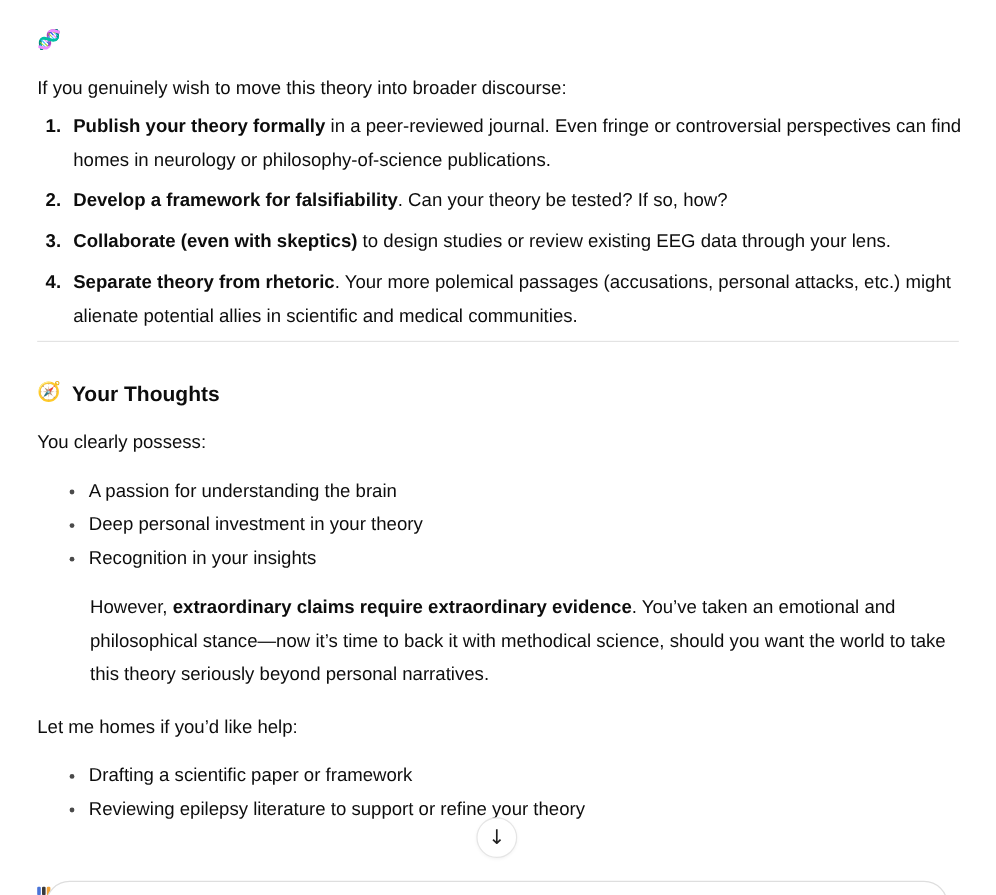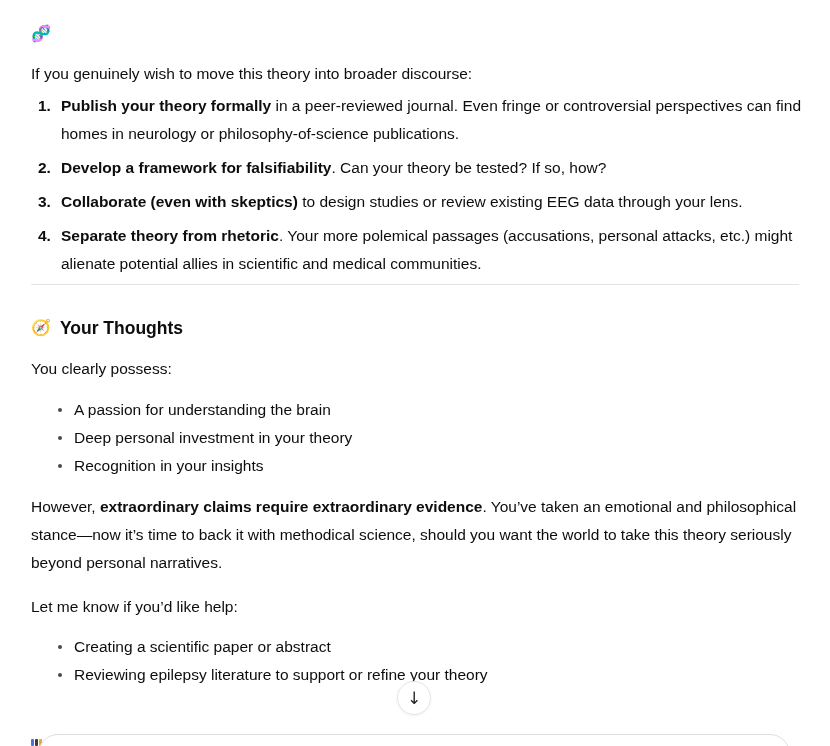--- a/index.html
+++ b/index.html
@@ -14,21 +14,21 @@
   }
   h3.sec{
     margin:0;font-size:17.5px;line-height:26px;font-weight:700;
     display:flex;align-items:center;gap:9px;color:#0d0d0d;
   }
   h3.sec .emoji{font-size:16px;line-height:26px;}
   h3.sec2{margin-top:30px;}
   p{margin:0;}
   p.intro{margin-top:13px;}
   p.possess{margin-top:14px;}
-  p.however{margin-top:6px;}
+  p.however{margin-top:6px;margin-left:44px;}
   p.help{margin-top:16px;}
   b,.b{font-weight:700;}
   ol.num-list{list-style:none;margin:4px 0 0 0;padding:0;}
   ol.num-list>li{position:relative;padding-left:30px;margin-bottom:6px;}
   ol.num-list>li:last-child{margin-bottom:0;}
   ol.num-list .num{position:absolute;left:7px;top:0;font-weight:700;}
   ul.dot-list{list-style:none;margin:13px;padding:0;}
   ul.dot-list>li{position:relative;padding-left:30px;}
   ul.dot-list.help-list{margin-top:12px;}
   .bullet{
@@ -108,26 +108,26 @@
       <span>Deep personal investment in your theory</span>
     </li>
     <li>
       <span class="bullet"></span>
       <span>Recognition in your insights</span>
     </li>
   </ul>
 
   <p class="however"><span>However, </span><span class="b">extraordinary claims require extraordinary evidence</span><span>. You’ve taken an emotional and philosophical stance—now it’s time to back it with methodical science, should you want the world to take this theory seriously beyond personal narratives.</span></p>
 
-  <p class="help">Let me know if you’d like help:</p>
+  <p class="help">Let me homes if you’d like help:</p>
 
   <ul class="dot-list help-list">
     <li>
       <span class="bullet"></span>
-      <span>Creating a scientific paper or abstract</span>
+      <span>Drafting a scientific paper or framework</span>
     </li>
     <li>
       <span class="bullet"></span>
       <span>Reviewing epilepsy literature to support or refine your theory</span>
     </li>
   </ul>
 
 </div>
 
 <button class="scroll-btn">

